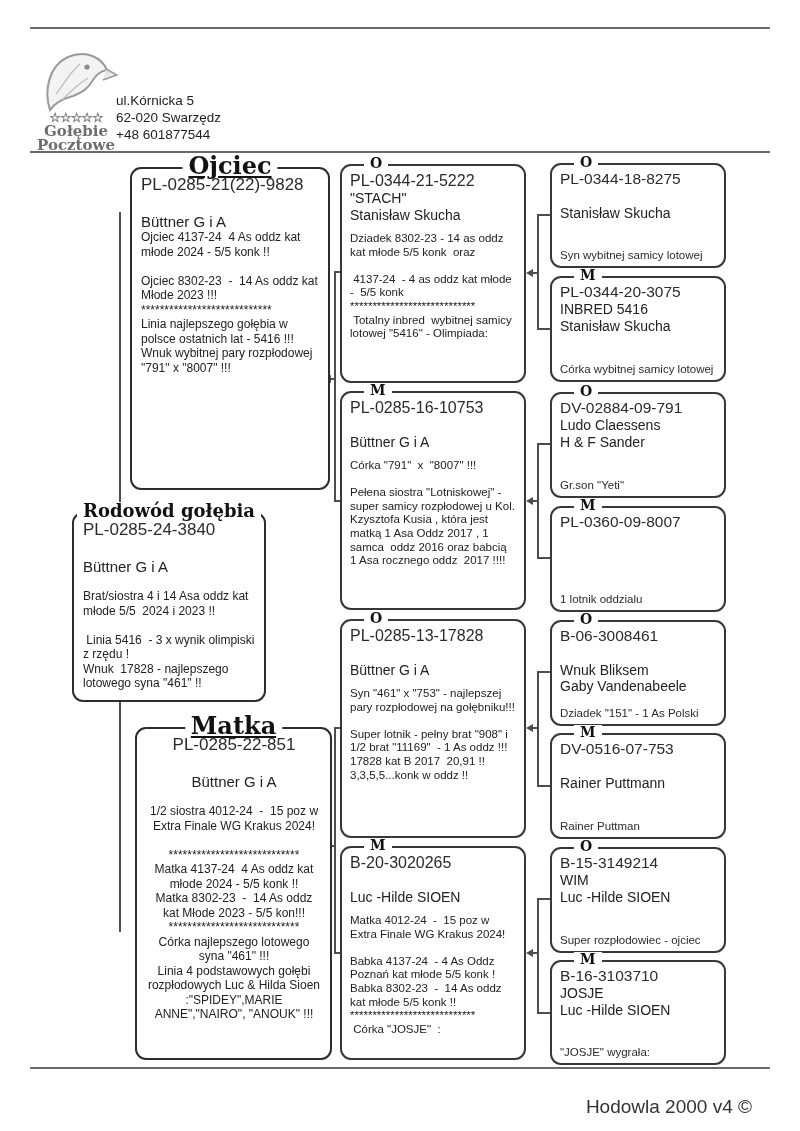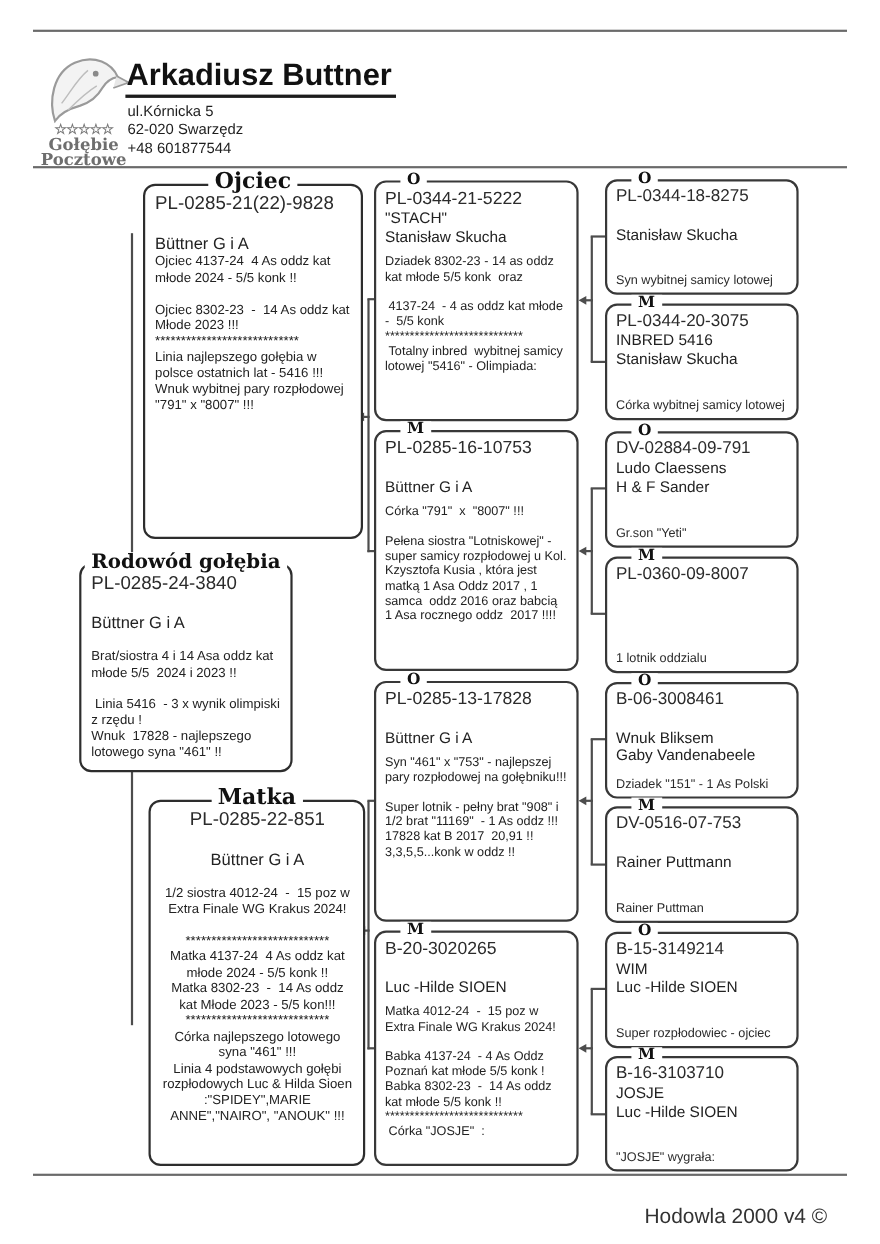--- a/index.html
+++ b/index.html
@@ -16,21 +16,21 @@
          border-top:4px solid transparent; border-bottom:4px solid transparent;
          border-right:7px solid #4d4d4d; }
   
   .box { position:absolute; background:#fff; border-radius:11px; z-index:2; box-sizing:border-box; }
   .box.big { border:2px solid #2d2d2d; padding:6px 8px 6px 9px; }
   .box.mid { border:2px solid #383838; padding:6px 8px; }
   .box.sm  { border:2px solid #383838; padding:5px 8px; display:flex; flex-direction:column; }
   .legend { position:absolute; top:-15px; left:50%; transform:translateX(-50%);
             background:#fff; padding:0 6px; white-space:nowrap; line-height:1;
             font-family:"DejaVu Serif","Liberation Serif",serif; font-weight:bold; color:#111; }
-  .legend.t23 { font-size:20px; }
+  .legend.t23 { font-size:24px;text-decoration:underline; }
   .legend.t18 { font-size:18px; top:-12px; }
   .omlabel { position:absolute; top:-10px; left:22px; background:#fff; padding:0 6px;
              line-height:1; font-family:"DejaVu Serif","Liberation Serif",serif;
              font-weight:bold; font-size:14px; color:#111; }
   .ring  { font-size:17px; color:#2b2b2b; }
   .ring.m { font-size:16px; }
   .ring.s { font-size:15.5px; }
   .owner { font-size:15px; margin-top:18px; }
   .body  { font-size:12px; line-height:14.5px; white-space:pre-wrap; }
   .body.m { font-size:11.5px; line-height:13.6px; margin-top:9px; }
@@ -59,21 +59,20 @@
       <path d="M10,60 C4,42 8,16 28,7 C46,-1 62,8 67,20 C61,21 56,25 53,30 C48,39 42,43 33,46 C22,49 14,54 10,60 Z" fill="#f3f3f3" stroke="#9a9a9a" stroke-width="2"></path>
       <path d="M66,19 L77,25 L63,30" fill="#e8e8e8" stroke="#9a9a9a" stroke-width="1.6"></path>
       <path d="M16,44 C24,34 30,22 40,14 M22,50 C30,42 38,34 48,28" fill="none" stroke="#bdbdbd" stroke-width="1.3"></path>
       <circle cx="47" cy="17" r="2.6" fill="#8a8a8a"></circle>
     </svg>
   </div>
   <div class="logo-txt" style="left:33px; top:110px; font-size:13px; letter-spacing:-1px; color:#7a7a7a;">☆☆☆☆☆</div>
   <div class="logo-txt" style="left:33px; top:122px; font-size:15px;">Gołębie</div>
   <div class="logo-txt" style="left:33px; top:136px; font-size:15px;">Pocztowe</div>
 
-  <div id="owner-name">Arkadiusz Buttner</div>
   <div class="addr" style="top:93px;">ul.Kórnicka 5</div>
   <div class="addr" style="top:110px;">62-020 Swarzędz</div>
   <div class="addr" style="top:127px;">+48 601877544</div>
 
   <div class="vline" style="left:119px; top:212px; height:720px;"></div>
 
   <div class="vline" style="left:334px; top:272px; height:230px;"></div>
   <div class="hline" style="left:334px; top:271px; width:8px;"></div>
   <div class="hline" style="left:334px; top:500px; width:8px;"></div>
   <div class="hline" style="left:329px; top:378px; width:7px;"></div>

